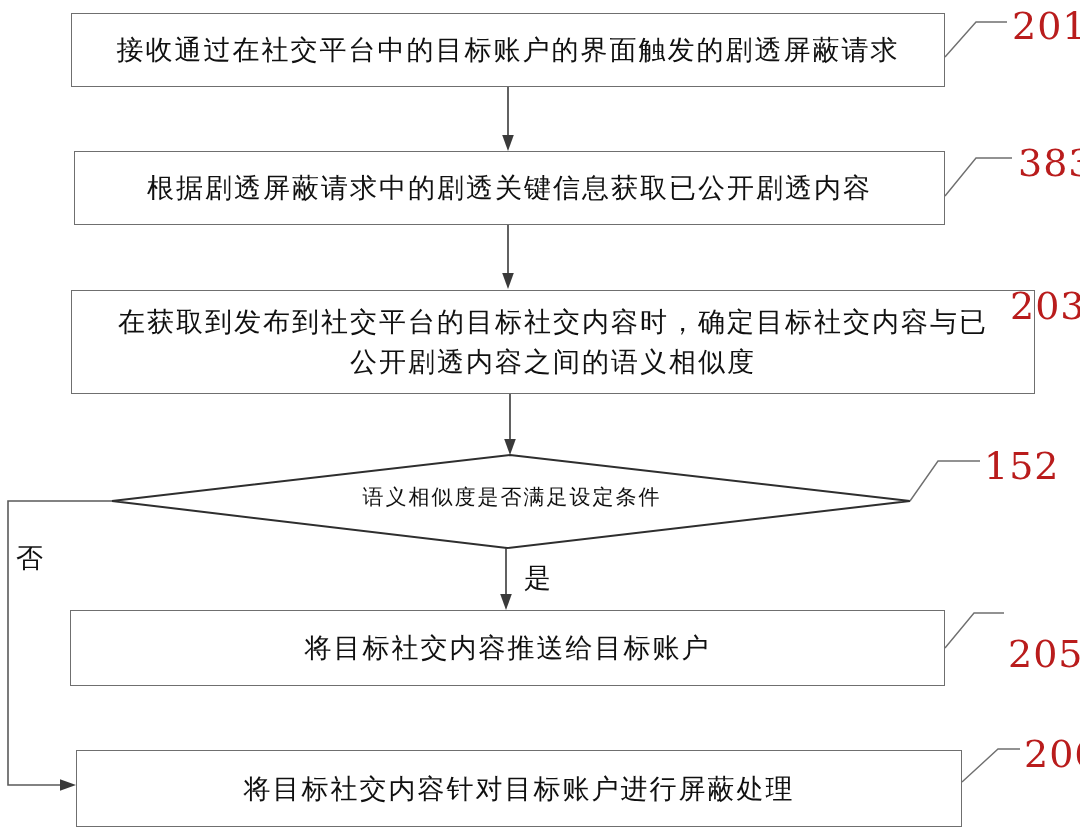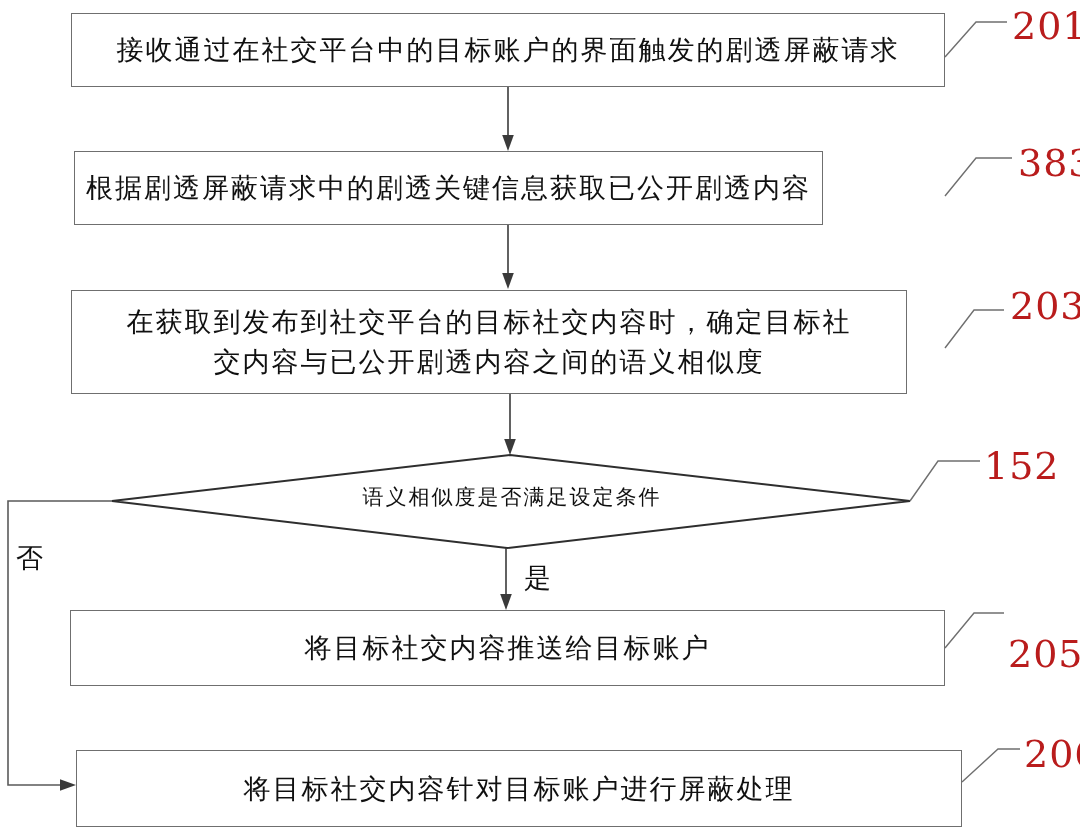--- a/index.html
+++ b/index.html
@@ -24,22 +24,22 @@
     display: flex;
     align-items: center;
     justify-content: center;
     text-align: center;
     font-size: 27px;
     letter-spacing: 2px;
     line-height: 40px;
     box-sizing: border-box;
   }
   .b201 { left: 71px;  top: 13px;  width: 874px; height: 74px; }
-  .b202 { left: 74px;  top: 151px; width: 749px; height: 74px; }
-  .b203 { left: 71px;  top: 290px; width: 836px; height: 104px; padding: 0 42px; }
+  .b202 { left: 74px;  top: 151px; width: 871px; height: 74px; }
+  .b203 { left: 71px;  top: 290px; width: 964px; height: 104px; padding: 0 42px; }
   .b205 { left: 70px;  top: 610px; width: 875px; height: 76px; }
   .b206 { left: 76px;  top: 750px; width: 886px; height: 77px; }
   .diamond-label {
     position: absolute;
     left: 212px; top: 483px;
     width: 600px;
     text-align: center;
     font-size: 21px;
     letter-spacing: 2px;
   }

